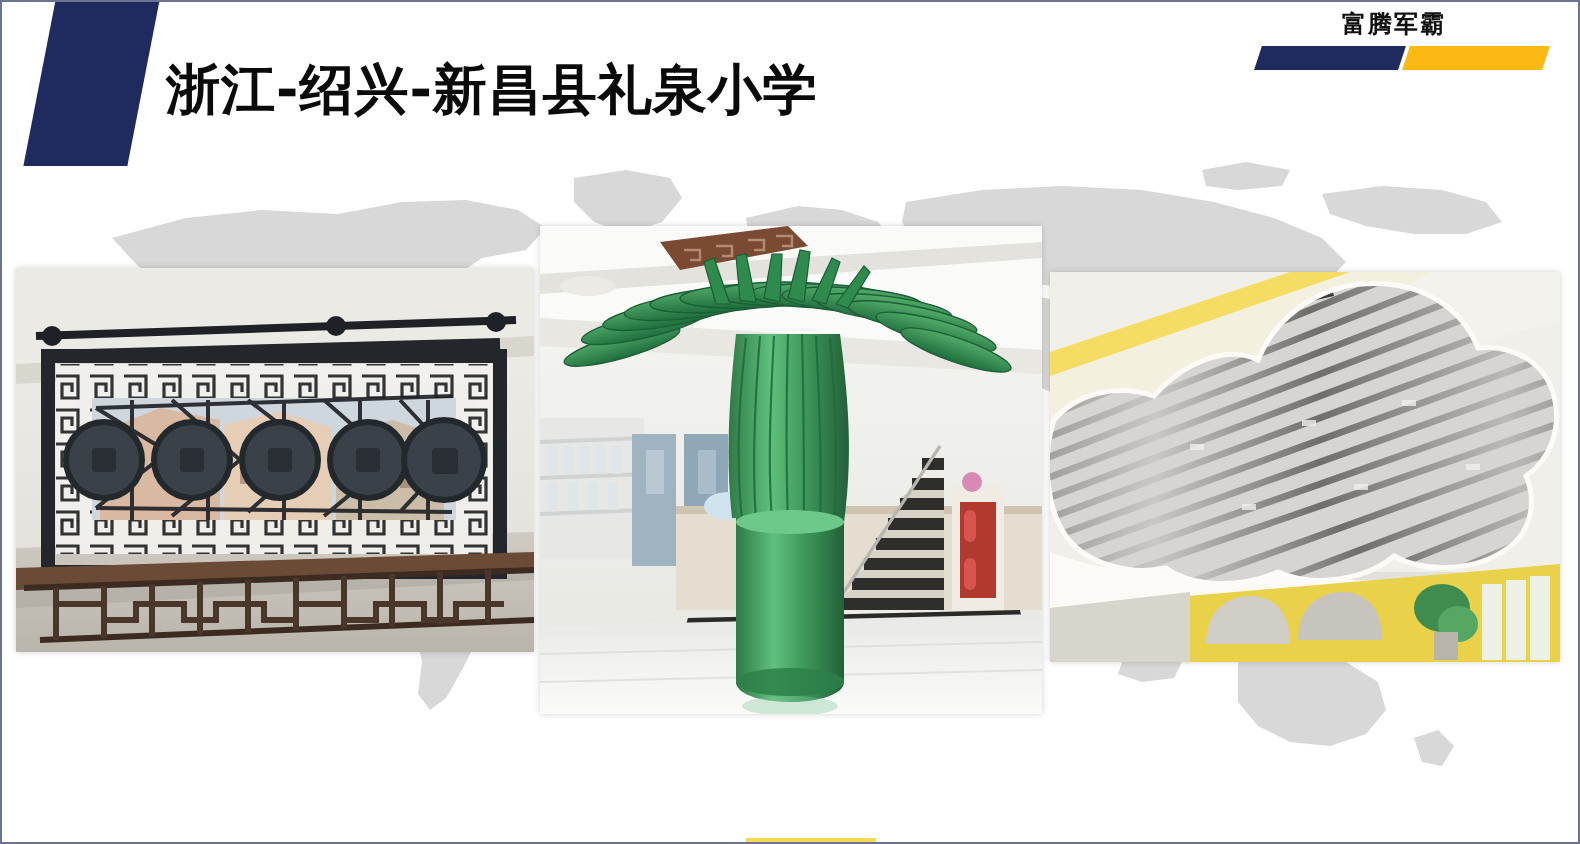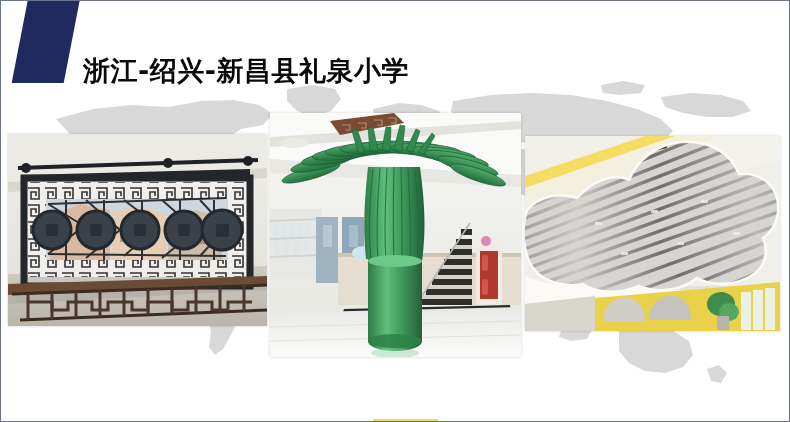--- a/index.html
+++ b/index.html
@@ -16,21 +16,21 @@
   
   #header{position:absolute;left:0;top:0;width:790px;height:92px;z-index:3;}
 
   #title-accent{position:absolute;left:27px;top:-2px;width:52px;height:84px;
                 background:#1f2a5e;
                 transform:skewX(-11deg);transform-origin:top left;}
 
   #page-title{position:absolute;left:82px;top:26px;
               font-size:27px;font-weight:bold;color:#0a0a0a;
               letter-spacing:0.5px;white-space:nowrap;
-              font-family:"DejaVu Sans","Liberation Sans",sans-serif;margin-top:26px;}
+              font-family:"DejaVu Sans","Liberation Sans",sans-serif;}
 
   
   #logo{position:absolute;right:18px;top:3px;width:152px;height:34px;}
   #logo-text{position:absolute;left:0;top:0;width:152px;text-align:center;
              font-size:12px;font-weight:bold;color:#111;letter-spacing:1px;
              font-family:"DejaVu Sans","Liberation Sans",sans-serif;}
   #logo-bar-navy{position:absolute;left:8px;top:19px;width:72px;height:12px;
                  background:#1f2a5e;transform:skewX(-18deg);}
   #logo-bar-gold{position:absolute;left:82px;top:19px;width:70px;height:12px;
                  background:#fcb913;transform:skewX(-18deg);}
@@ -101,20 +101,25 @@
 
       <path d="M596,168 L608,166 L614,174 L606,180 L598,176 Z"></path>
       <path d="M560,330 L576,326 L590,330 L586,338 L570,340 L558,336 Z"></path>
     </g>
   </svg>
 
   <div id="header">
     <div id="title-accent"></div>
     <div id="page-title">浙江-绍兴-新昌县礼泉小学</div>
 
+    <div id="logo">
+      <div id="logo-text">富腾军霸</div>
+      <div id="logo-bar-navy"></div>
+      <div id="logo-bar-gold"></div>
+    </div>
   </div>
 
   <div class="photo" id="photo-1">
     <svg viewBox="0 0 259 192" preserveAspectRatio="none">
       <defs>
         <linearGradient id="p1ceil" x1="0" y1="0" x2="0" y2="1">
           <stop offset="0" stop-color="#efeee9"></stop>
             <stop offset="1" stop-color="#e0ded7"></stop>
         </linearGradient>
         <linearGradient id="p1floor" x1="0" y1="0" x2="0" y2="1">

